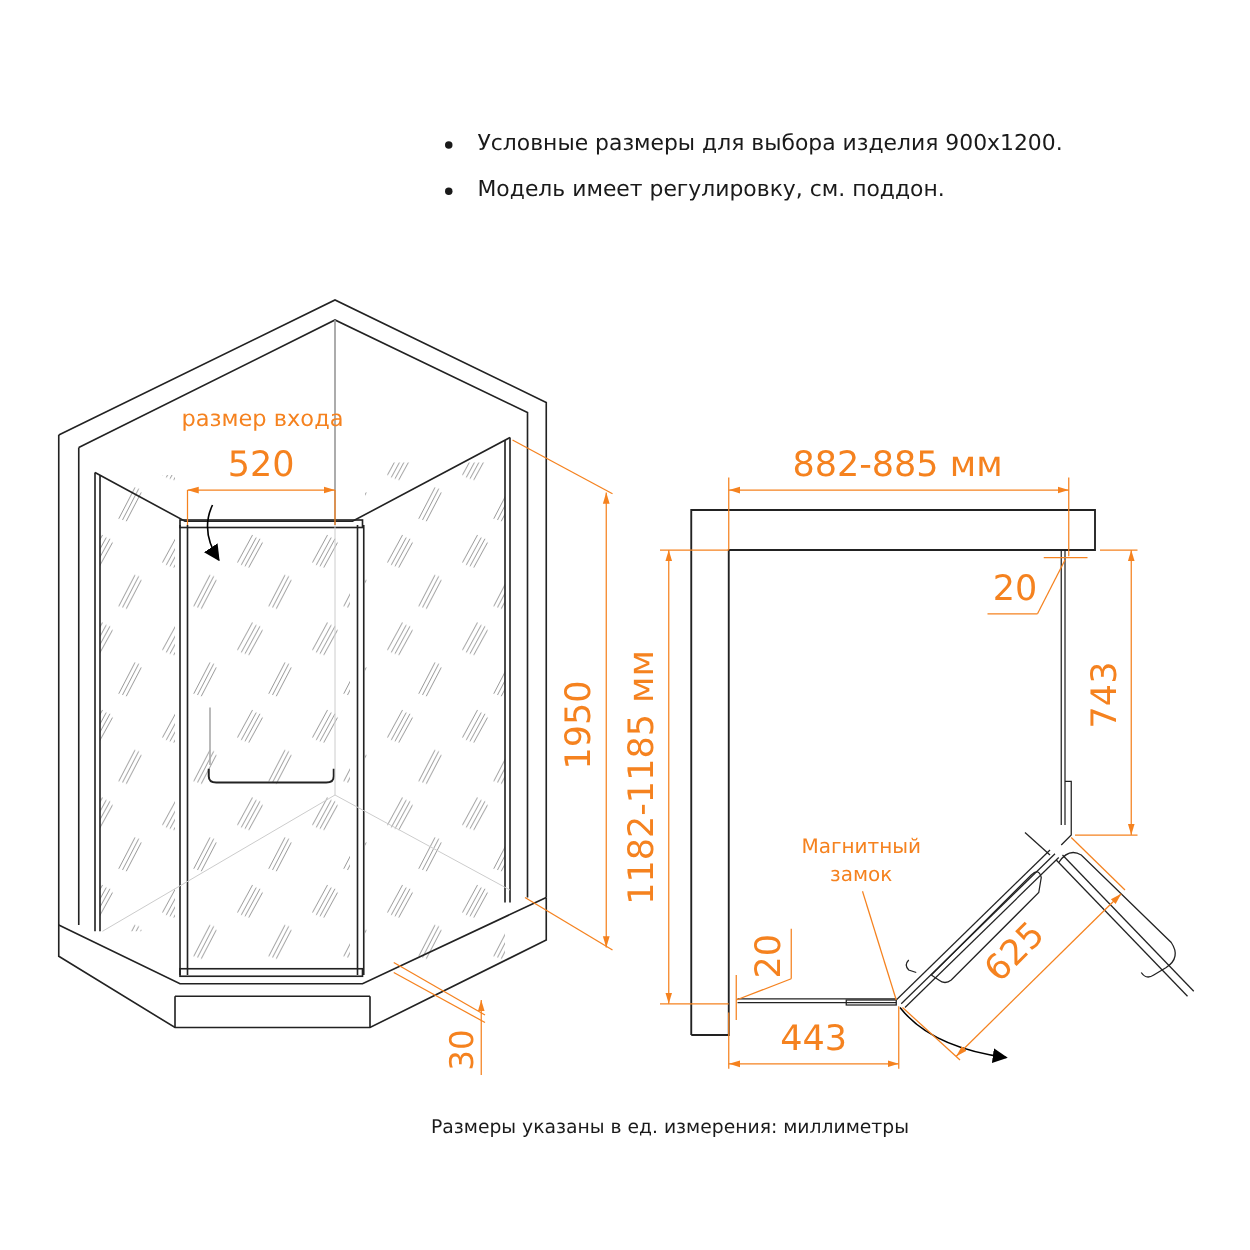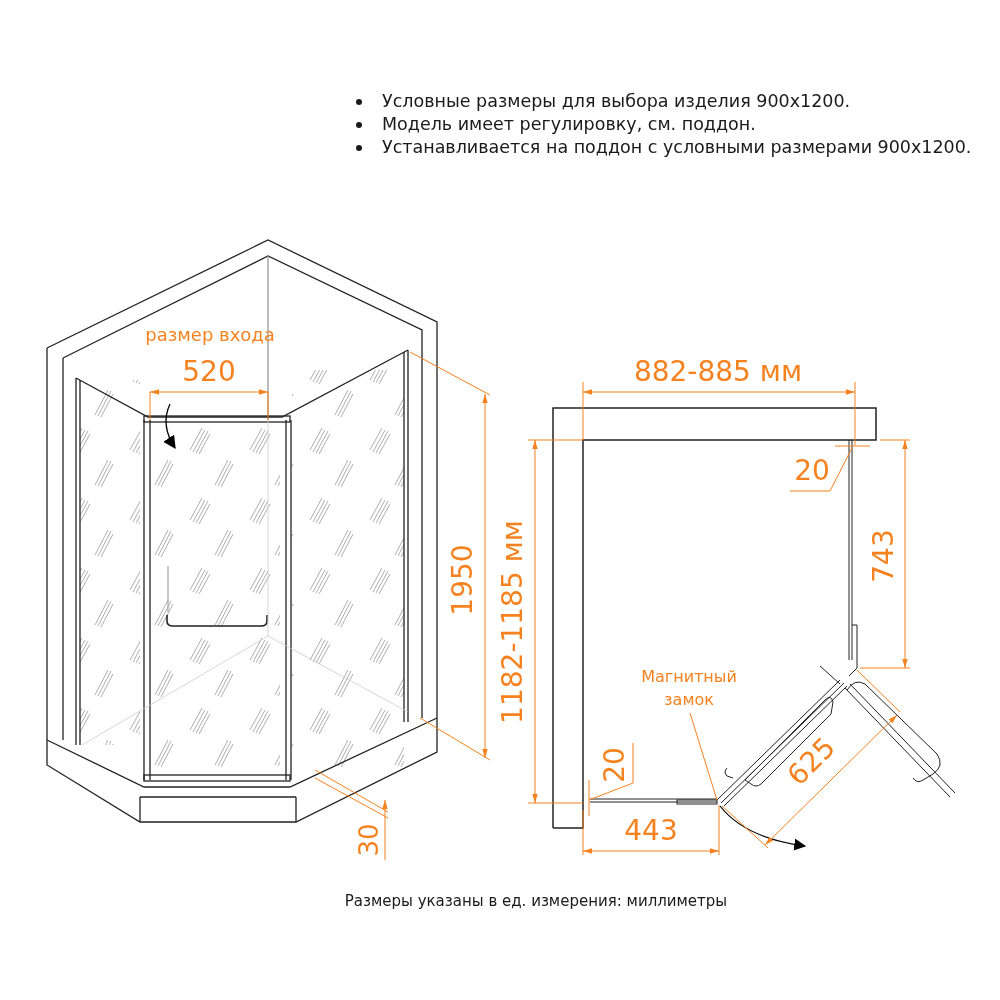--- a/index.html
+++ b/index.html
@@ -2,36 +2,35 @@
 <html><head>
 <meta charset="utf-8">
 <style>
   html, body { margin:0; padding:0; background:#ffffff; }
   body { width:1000px; height:1000px; position:relative; overflow:hidden;
          font-family:"DejaVu Sans", "Liberation Sans", sans-serif; }
   .features { position:absolute; left:352px; top:90px; width:620px; }
   .features h2 { margin:0 0 6px 34px; font-size:17px; font-weight:bold; color:#f5821f;
                  letter-spacing:0.2px; }
   .features ul { margin:0; padding:0; list-style:none; }
-  .features li { position:relative; padding-left:30px; font-size:17.5px; line-height:23px; color:#1a1a1a; }
+  .features li { position:relative; padding-left:30px; font-size:17.5px; line-height:23px; color:#1a1a1a;margin-top:14px; }
   .features li::before { content:""; position:absolute; left:4px; top:9px; width:6px; height:6px;
                          border-radius:50%; background:#1a1a1a; }
   .footnote { position:absolute; left:0; width:976px; top:892px; text-align:center;
               font-size:15px; color:#1a1a1a;margin-left:48px; }
   svg { position:absolute; left:0; top:0; }
   .o { fill:#f5821f; font-family:"DejaVu Sans", "Liberation Sans", sans-serif; }
 </style>
 </head>
 <body>
 
 <div class="features">
   <ul>
     <li>Условные размеры для выбора изделия 900х1200.</li>
     <li>Модель имеет регулировку, см. поддон.</li>
-    <li>Устанавливается на поддон с условными размерами 900х1200.</li>
   </ul>
 </div>
 
 <svg width="1000" height="1000" viewBox="0 0 1000 1000">
   <defs>
     <marker id="arr" viewBox="0 0 10 10" refX="10" refY="5" markerWidth="9" markerHeight="9" orient="auto-start-reverse">
       <path d="M0,2 L10,5 L0,8 z" fill="#f5821f"></path>
     </marker>
     <marker id="barr" viewBox="0 0 10 10" refX="9" refY="5" markerWidth="10" markerHeight="10" orient="auto">
       <path d="M0,0 L10,5 L0,10 z" fill="#000"></path>

